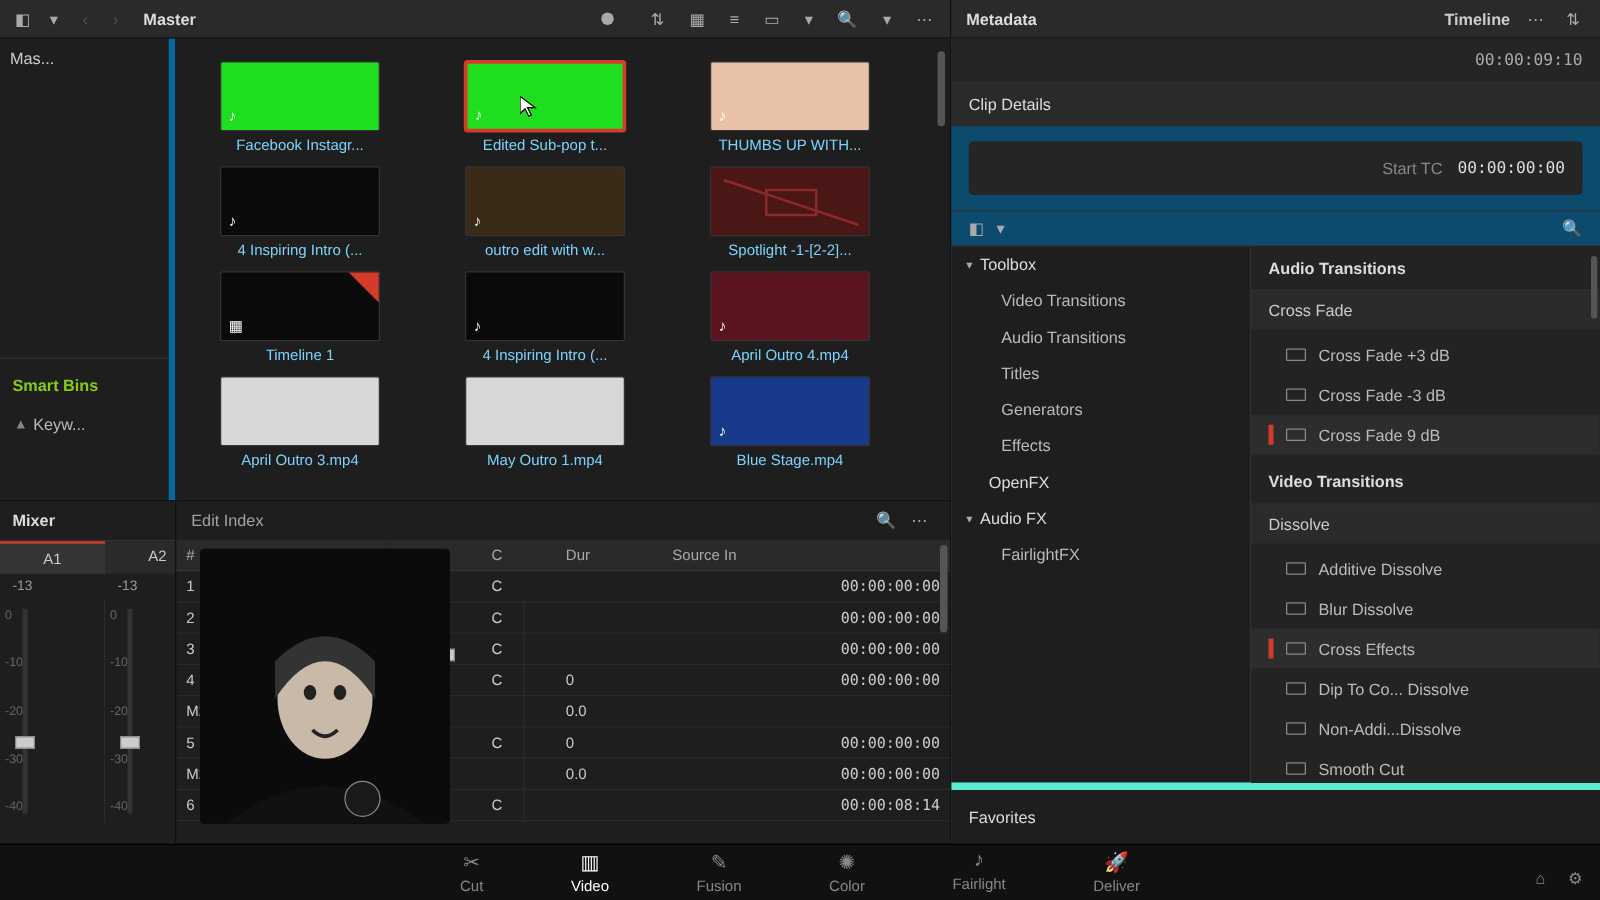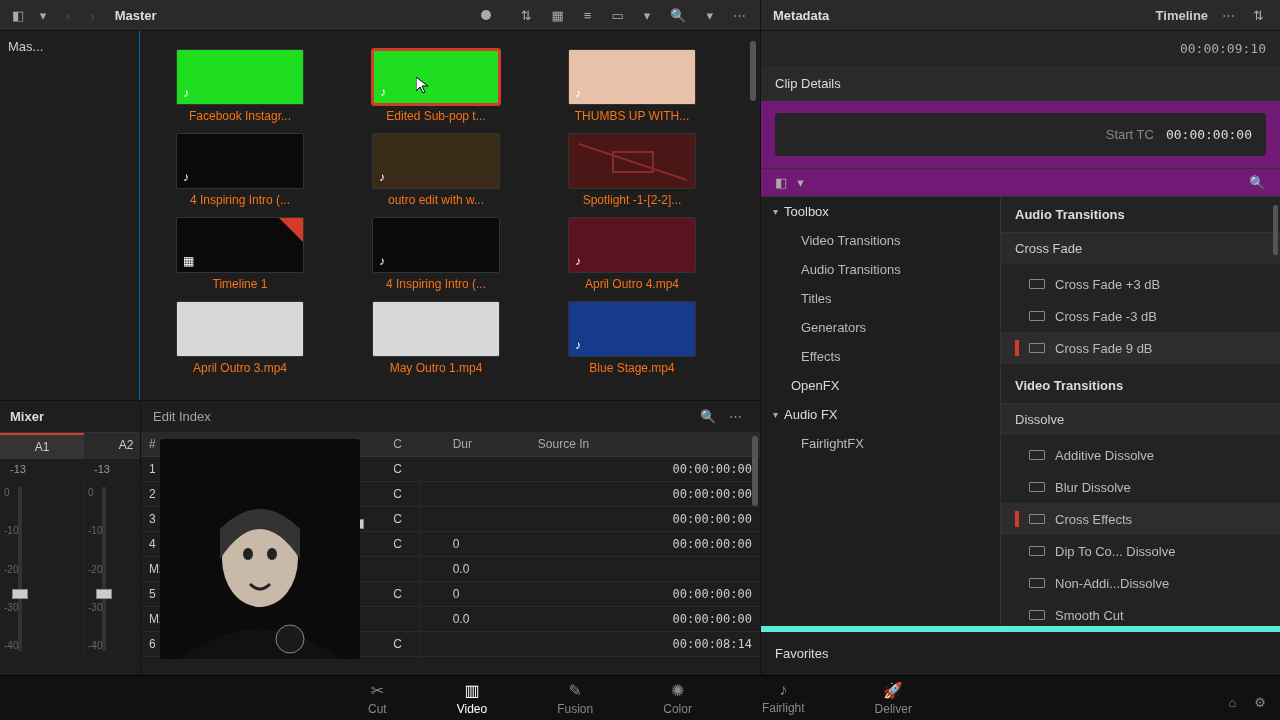--- a/index.html
+++ b/index.html
@@ -15,40 +15,40 @@
 .topbar .slider-dot{width:10px;height:10px;border-radius:50%;background:#aaa;margin:0 16px}
 .topbar .tool{color:#aaa;padding:4px 6px}
 
 .meta-top{grid-column:3;grid-row:1;display:flex;align-items:center;background:#2a2a2a;border-bottom:1px solid #111;border-left:1px solid #111;padding:0 12px;gap:10px}
 .meta-top .meta-title{font-weight:600;color:#ddd}
 .meta-top .spacer{flex:1}
 .meta-top .timeline-lbl{color:#ccc;font-weight:600}
 .meta-top .dots,.meta-top .sort{color:#aaa;padding:0 4px}
 
 
-.sidebar{grid-column:1;grid-row:2/4;background:#1e1e1e;border-right:1px solid #0369a1;display:flex;flex-direction:row}
+.sidebar{grid-column:1;grid-row:2/4;background:#1e1e1e;border-right:5px solid #0369a1;display:flex;flex-direction:column}
 .sb-top{padding:8px;color:#ccc;font-size:13px}
 .sb-hr{height:1px;background:#333;margin:4px 0}
 .smartbins{padding:10px;color:#84cc16;font-weight:600}
 .kw{display:flex;align-items:center;gap:8px;padding:6px 12px;color:#bbb;font-size:13px}
 .kw .chev{transform:rotate(-90deg);display:inline-block;color:#888}
 
 
 .media-area{grid-column:2;grid-row:2;background:#1e1e1e;overflow:auto;position:relative}
 .media-grid{display:grid;grid-template-columns:repeat(3,160px);gap:10px 36px;padding:18px 20px}
 .clip{display:flex;flex-direction:column;align-items:center;gap:4px}
 .thumb{width:128px;height:56px;border-radius:2px;position:relative;background:#111;border:1px solid #333}
 .thumb.selected{border:2px solid #d43b2b;box-shadow:0 0 0 1px #d43b2b}
 .thumb .badge{position:absolute;left:6px;bottom:4px;color:#fff;font-size:12px}
 .thumb .corner{position:absolute;top:0;right:0;width:0;height:0;border-left:24px solid transparent;border-top:24px solid #d43b2b}
-.clip .name{font-size:12px;color:#f97316;white-space:nowrap;overflow:hidden;text-overflow:ellipsis;max-width:140px;text-align:center}
+.clip .name{font-size:12px;color:#7dd3fc;white-space:nowrap;overflow:hidden;text-overflow:ellipsis;max-width:140px;text-align:center}
 .media-scroll{position:absolute;right:4px;top:10px;width:6px;height:60px;background:#555;border-radius:3px}
 
 
-.meta-panel{grid-column:3;grid-row:2/4;background:#701a75;border-left:1px solid #111;display:flex;flex-direction:column;overflow:hidden}
+.meta-panel{grid-column:3;grid-row:2/4;background:#0c4a6e;border-left:1px solid #111;display:flex;flex-direction:column;overflow:hidden}
 .meta-head{padding:10px 14px;background:#252525;font-size:13px;color:#ccc}
 .meta-head .tc{float:right;color:#aaa;font-family:monospace}
 .clip-details{background:#2a2a2a;padding:10px 14px;color:#ddd;font-weight:500}
 .start-tc{background:#252525;margin:12px 14px;padding:14px;border-radius:4px;display:flex;gap:12px;align-items:center}
 .start-tc .lbl{color:#888;flex:1;text-align:right}
 .start-tc .val{color:#ddd;font-family:monospace}
 .fx-toolbar{display:flex;align-items:center;padding:6px 14px;gap:10px;border-top:1px solid #333;border-bottom:1px solid #333}
 .fx-toolbar .ic{color:#aaa}
 .fx-toolbar .spacer{flex:1}
 

